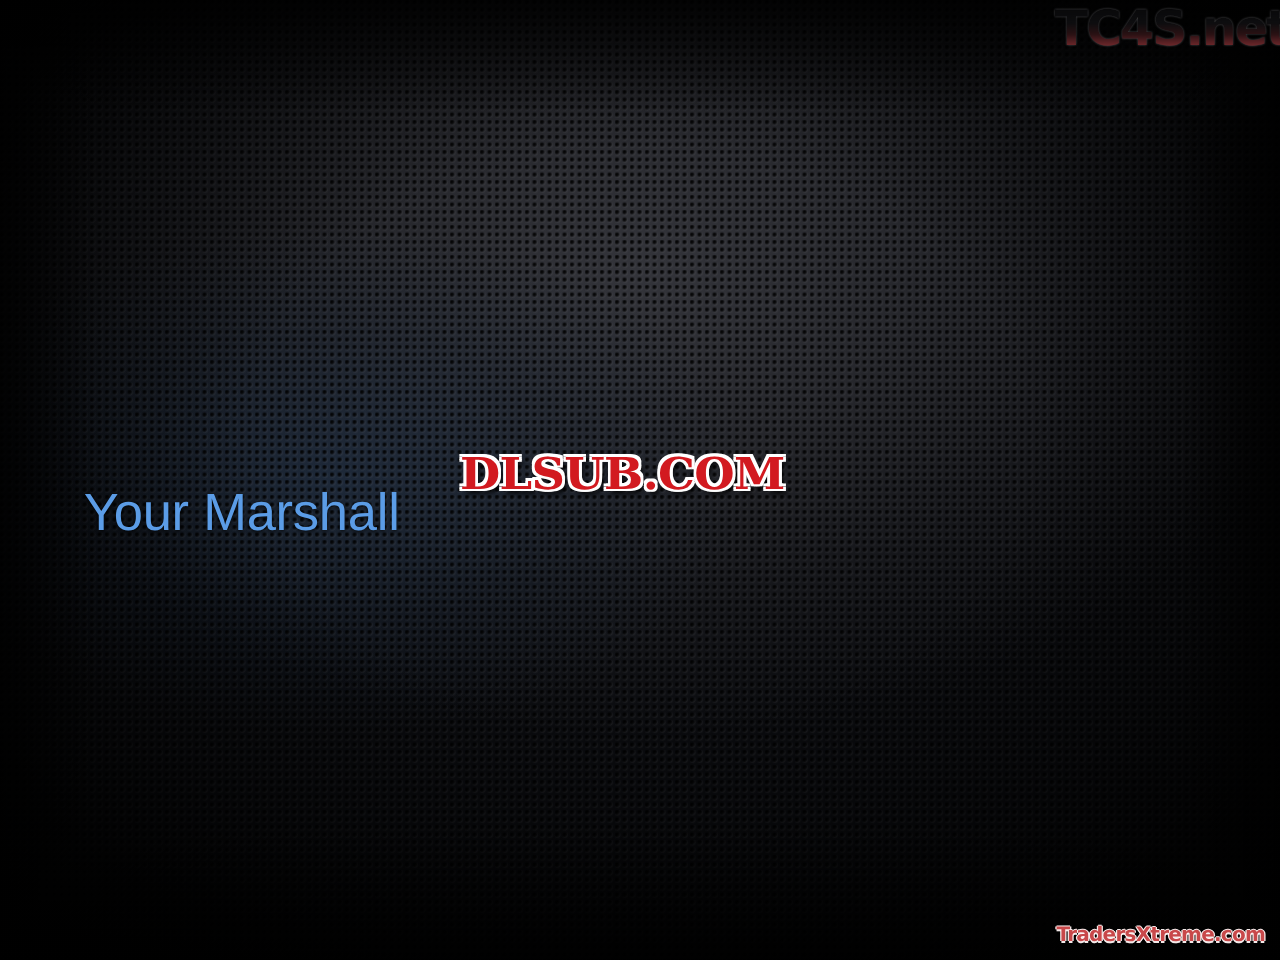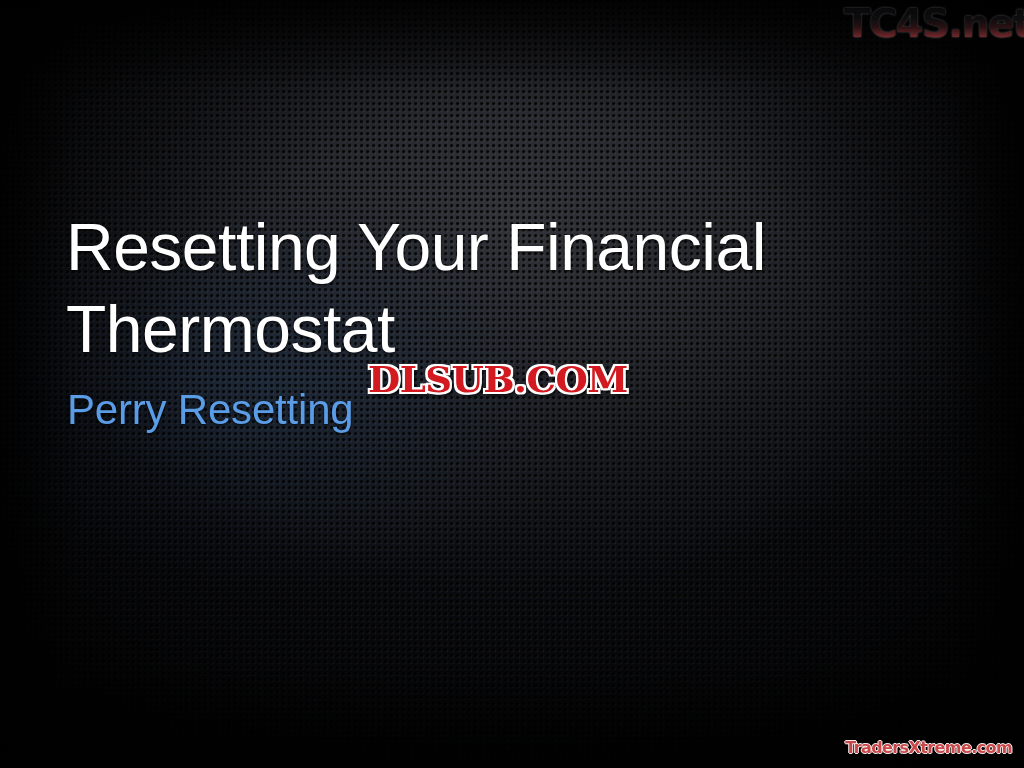--- a/index.html
+++ b/index.html
@@ -172,23 +172,22 @@
 
 <div id="slide">
 
   <div class="bg-base"></div>
   <div class="bg-bluecast"></div>
   <div class="bg-mesh"></div>
   <div class="bg-mesh2"></div>
   <div class="bg-vignette"></div>
   <div class="bg-vignette-edges"></div>
 
-  <div class="title">Resetting Your Financial Thermostat</div>
 
-  <div class="subtitle">Perry Resetting</div>
+  <div class="subtitle">Your Marshall</div>
 
   <div class="wm-tc4s">TC4S.net</div>
 
   <div class="wm-dlsub">DLSUB.COM</div>
 
   <div class="wm-traders">TradersXtreme.com</div>
 
 </div>
 
 </body></html>

